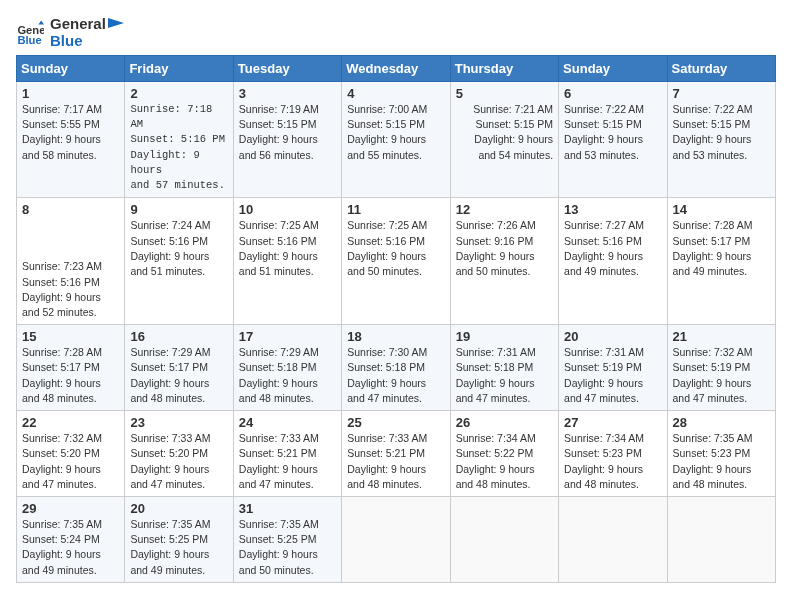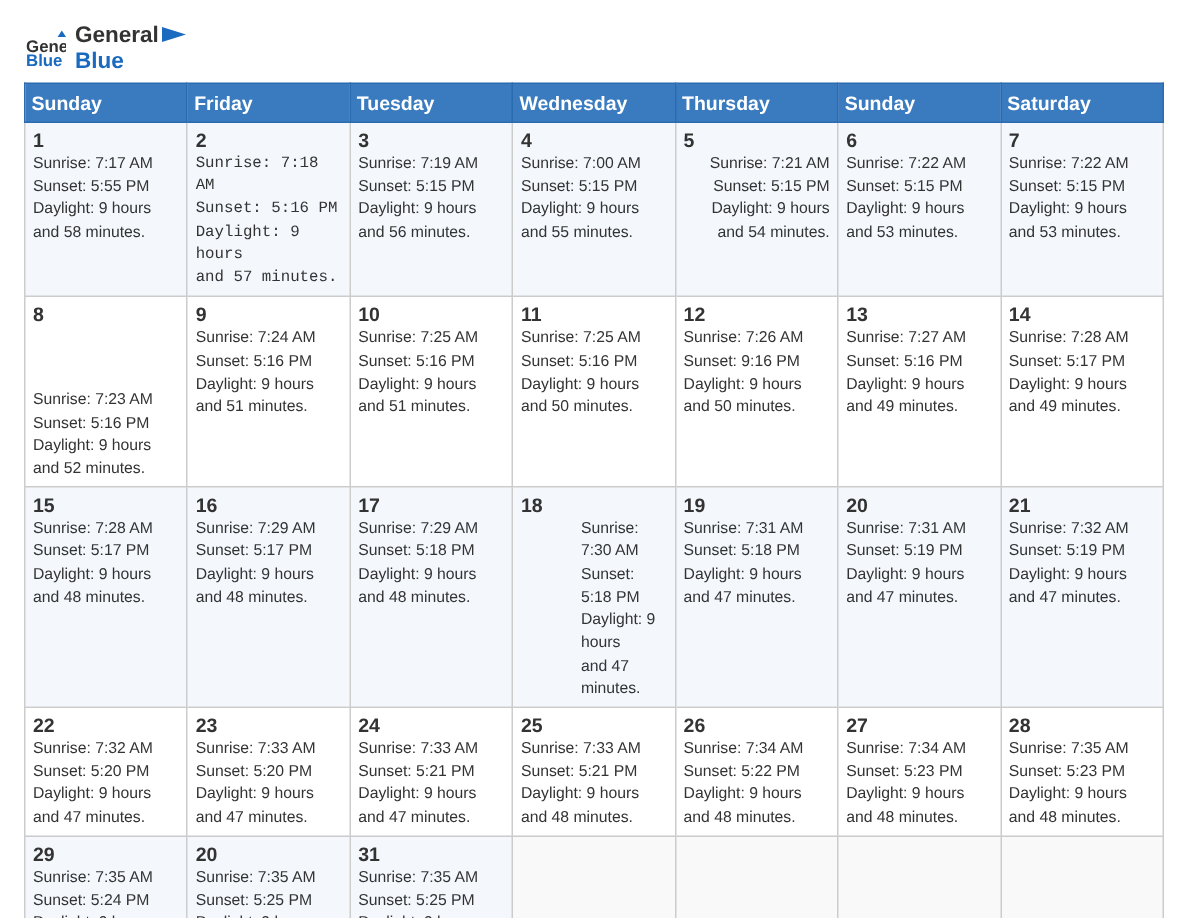--- a/index.html
+++ b/index.html
@@ -240,21 +240,21 @@
           </td>
           <td>
             <span class="day-num">17</span>
             <div class="day-info" style="white-space: pre-line;">Sunrise: 7:29 AM
 Sunset: 5:18 PM
 Daylight: 9 hours
 and 48 minutes.</div>
           </td>
           <td>
             <span class="day-num">18</span>
-            <div class="day-info" style="white-space: pre-line; margin-left: 40px;">Sunrise: 7:30 AM
+            <div class="day-info" style="white-space: pre-line;">Sunrise: 7:30 AM
 Sunset: 5:18 PM
 Daylight: 9 hours
 and 47 minutes.</div>
           </td>
           <td>
             <span class="day-num">19</span>
             <div class="day-info" style="white-space: pre-line;">Sunrise: 7:31 AM
 Sunset: 5:18 PM
 Daylight: 9 hours
 and 47 minutes.</div>

